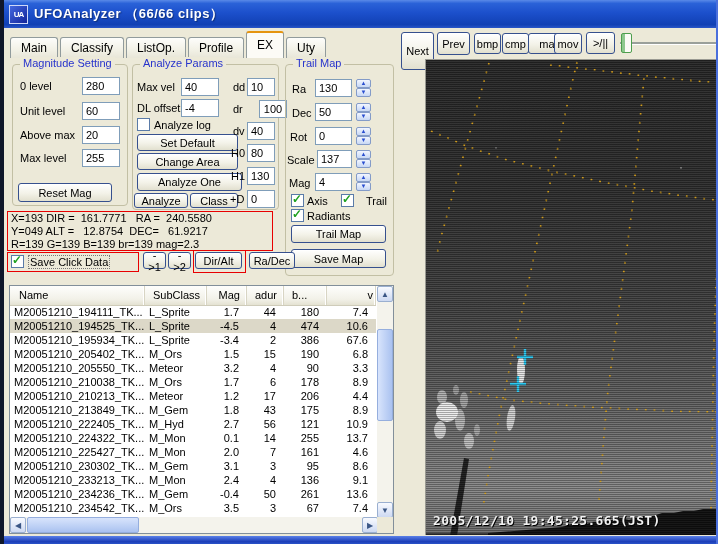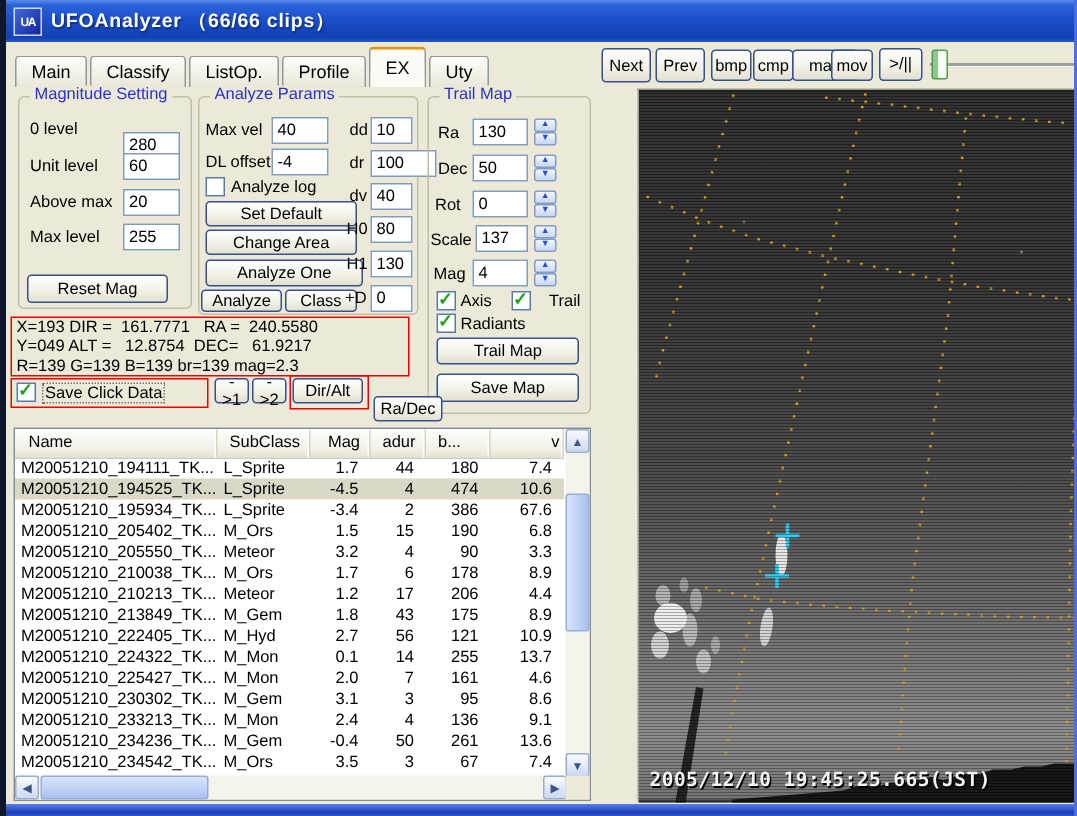--- a/index.html
+++ b/index.html
@@ -98,21 +98,21 @@
     <div class="tab">ListOp.</div>
     <div class="tab">Profile</div>
     <div class="tab active">EX</div>
     <div class="tab">Uty</div>
   </div>
 
   <div class="group" style="left:8px;top:64px;width:114px;height:140px;">
     <span class="legend">Magnitude Setting</span>
   </div>
   <span class="lbl" style="left:16px;top:80px;">0 level</span>
-  <input class="tbox" style="left: 78px; top: 88px; width: 38px;" value="280">
+  <input class="tbox" style="left: 78px; top: 77px; width: 38px;" value="280">
   <span class="lbl" style="left:16px;top:105px;">Unit level</span>
   <input class="tbox" style="left: 78px; top: 102px; width: 38px;" value="60">
   <span class="lbl" style="left:16px;top:129px;">Above max</span>
   <input class="tbox" style="left: 78px; top: 126px; width: 38px;" value="20">
   <span class="lbl" style="left:16px;top:152px;">Max level</span>
   <input class="tbox" style="left: 78px; top: 149px; width: 38px;" value="255">
   <button class="xbtn" style="left:14px;top:183px;width:94px;height:19px;">Reset Mag</button>
 
   <div class="group" style="left:128px;top:64px;width:145px;height:144px;">
     <span class="legend">Analyze Params</span>
@@ -124,21 +124,21 @@
   <span class="xp-check" style="left:133px;top:118px;"></span>
   <span class="lbl" style="left:150px;top:119px;">Analyze log</span>
   <button class="xbtn" style="left:133px;top:134px;width:101px;height:17px;">Set Default</button>
   <button class="xbtn" style="left:133px;top:153px;width:101px;height:17px;">Change Area</button>
   <button class="xbtn" style="left:133px;top:173px;width:105px;height:18px;">Analyze One</button>
   <button class="xbtn" style="left:130px;top:193px;width:54px;height:15px;">Analyze</button>
   <button class="xbtn" style="left:186px;top:193px;width:48px;height:15px;">Class</button>
   <span class="lbl" style="left:229px;top:81px;">dd</span>
   <input class="tbox" style="left: 243px; top: 78px; width: 28px;" value="10">
   <span class="lbl" style="left:229px;top:103px;">dr</span>
-  <input class="tbox" style="left: 243px; top: 100px; width: 44px;" value="100">
+  <input class="tbox" style="left: 255px; top: 100px; width: 28px; text-align: center;" value="100">
   <span class="lbl" style="left:229px;top:125px;">dv</span>
   <input class="tbox" style="left: 243px; top: 122px; width: 28px;" value="40">
   <span class="lbl" style="left:227px;top:147px;">H0</span>
   <input class="tbox" style="left: 243px; top: 144px; width: 28px;" value="80">
   <span class="lbl" style="left:227px;top:170px;">H1</span>
   <input class="tbox" style="left: 243px; top: 167px; width: 28px;" value="130">
   <span class="lbl" style="left:226px;top:193px;">+D</span>
   <input class="tbox" style="left: 243px; top: 190px; width: 28px;" value="0">
 
   <div class="group" style="left:281px;top:64px;width:107px;height:210px;">
@@ -187,21 +187,21 @@
 
   <div class="red-outline" style="left:3px;top:252px;width:130px;height:18px;">
     <span class="xp-check checked" style="left:3px;top:2px;"></span>
     <span class="lbl" style="left:20px;top:2px;border:1px dotted #777;padding:0 1px;">Save Click Data</span>
   </div>
   <button class="xbtn" style="left:139px;top:252px;width:23px;height:17px;">-&gt;1</button>
   <button class="xbtn" style="left:164px;top:252px;width:23px;height:17px;">-&gt;2</button>
   <div class="red-outline" style="left:189px;top:250px;width:51px;height:21px;">
     <button class="xbtn" style="left:1px;top:1px;width:47px;height:17px;">Dir/Alt</button>
   </div>
-  <button class="xbtn" style="left:245px;top:264px;width:46px;height:17px;">Ra/Dec</button>
+  <button class="xbtn" style="left:245px;top:252px;width:46px;height:17px;">Ra/Dec</button>
 
   <div class="clip-table">
     <div class="thead tgrid">
       <div class="hcell" style="padding-left:9px;">Name</div>
       <div class="hcell">SubClass</div>
       <div class="hcell num">Mag</div>
       <div class="hcell num">adur</div>
       <div class="hcell">b...</div>
       <div class="hcell num" style="padding-right:2px;">v</div>
     </div>
@@ -334,21 +334,21 @@
     </div>
     <div class="hscroll">
       <div class="sbtn" style="left:0;top:0;">◀</div>
       <div class="sthumb h" style="left:17px;top:0;width:112px;height:16px;"></div>
       <div class="sbtn" style="right:0;left:auto;top:0;">▶</div>
     </div>
     <div class="corner"></div>
   </div>
 
   <div class="vtool">
-    <button class="xbtn" style="left:397px;top:32px;width:33px;height:23px;">Next</button>
+    <button class="xbtn" style="left:397px;top:32px;width:33px;height:38px;">Next</button>
     <button class="xbtn" style="left:433px;top:32px;width:33px;height:23px;">Prev</button>
     <button class="xbtn" style="left:470px;top:33px;width:27px;height:21px;">bmp</button>
     <button class="xbtn" style="left:498px;top:33px;width:27px;height:21px;">cmp</button>
     <button class="xbtn" style="left:524px;top:33px;width:44px;height:21px;">map</button>
     <button class="xbtn" style="left:550px;top:33px;width:28px;height:21px;">mov</button>
     <button class="xbtn" style="left:582px;top:32px;width:29px;height:22px;">&gt;/||</button>
     <div class="slider-track"></div>
     <div class="slider-thumb"></div>
   </div>
 

